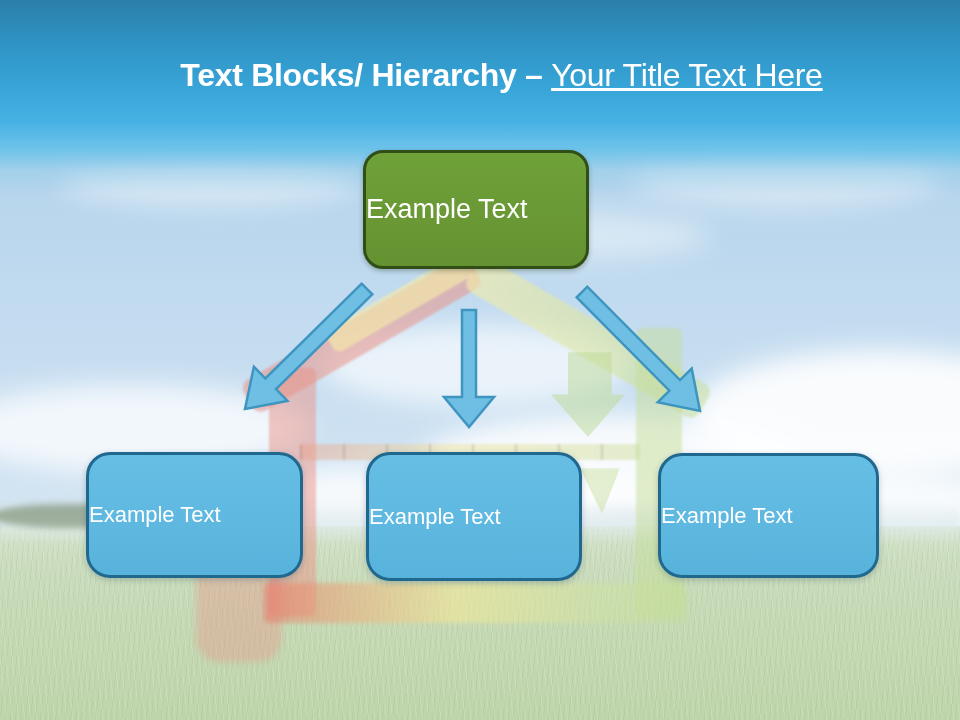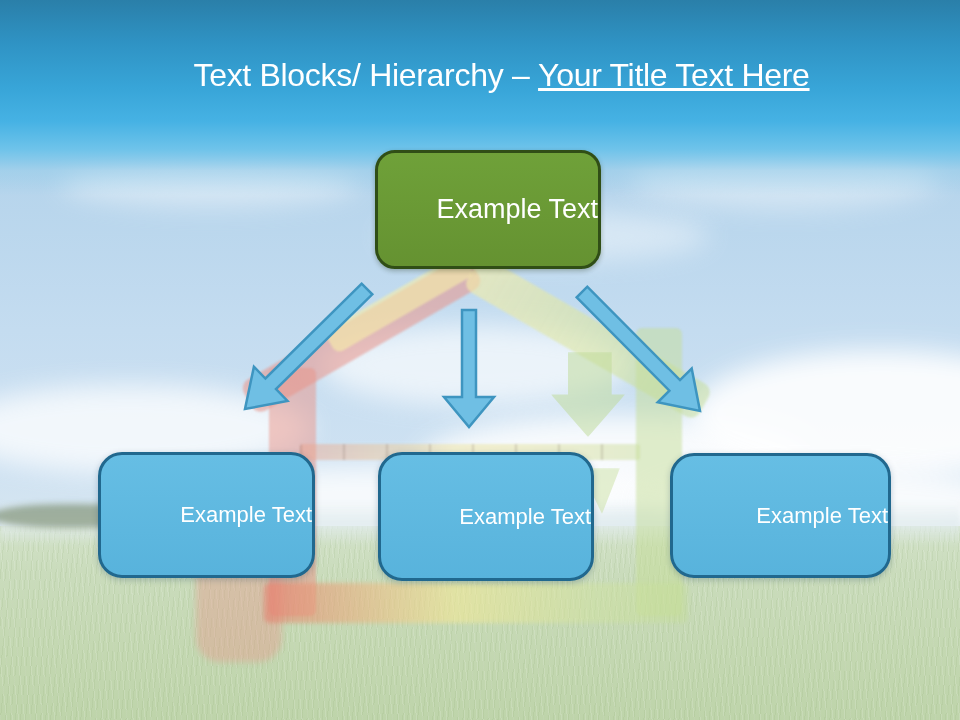--- a/index.html
+++ b/index.html
@@ -68,29 +68,29 @@
   
   .header{
     position:absolute;left:0;top:0;width:100%;height:196px;
     background:linear-gradient(180deg,#2a7fa9 0%,#2f93c4 22%,#38a5d8 45%,#46b2e4 62%,#6ec3ea 76%,rgba(150,205,234,.55) 87%,rgba(185,214,236,0) 100%);
   }
   .title{
     position:absolute;top:54px;left:0;width:100%;
     text-align:center;color:#fff;font-size:32px;line-height:42px;
     letter-spacing:-.3px;white-space:nowrap;
   }
-  .t-bold{font-weight:400;margin-left:43px;}
+  .t-bold{font-weight:700;margin-left:43px;}
   .t-reg{font-weight:400;text-decoration:underline;}
   
   .arrows{position:absolute;left:0;top:0;width:960px;height:720px;}
   .arrow{fill:#6fbfe4;stroke:#3e95c0;stroke-width:2.5;stroke-linejoin:miter;}
   
   .node{
-    position:absolute;display:flex;align-items:center;justify-content:flex-end;
-    color:#fff;text-align:center;box-sizing:border-box;margin-left:12px;
+    position:absolute;display:flex;align-items:center;justify-content:flex-start;
+    color:#fff;text-align:center;box-sizing:border-box;
   }
   .root{
     left:363px;top:150px;width:226px;height:119px;
     background:linear-gradient(180deg,#6fa139,#659231);
     border:3px solid #304e16;border-radius:20px;
     font-size:27px;box-shadow:0 2px 5px rgba(20,40,10,.3);
   }
   .child{
     background:linear-gradient(180deg,#66bee4,#58b3dc);
     border:3.5px solid #21688e;border-radius:24px;

